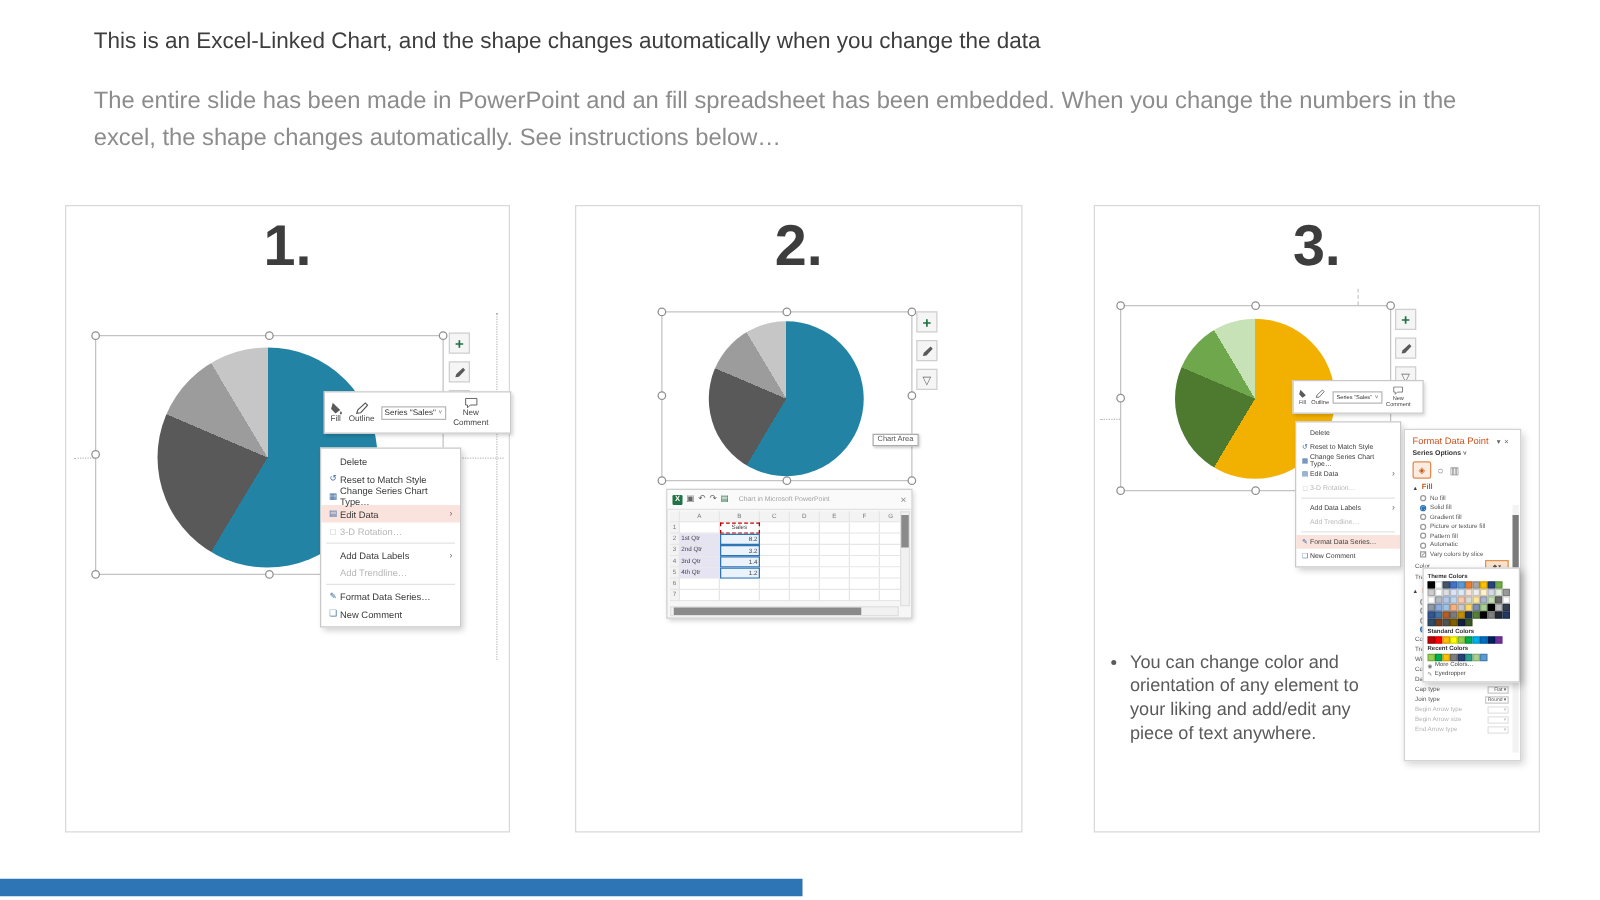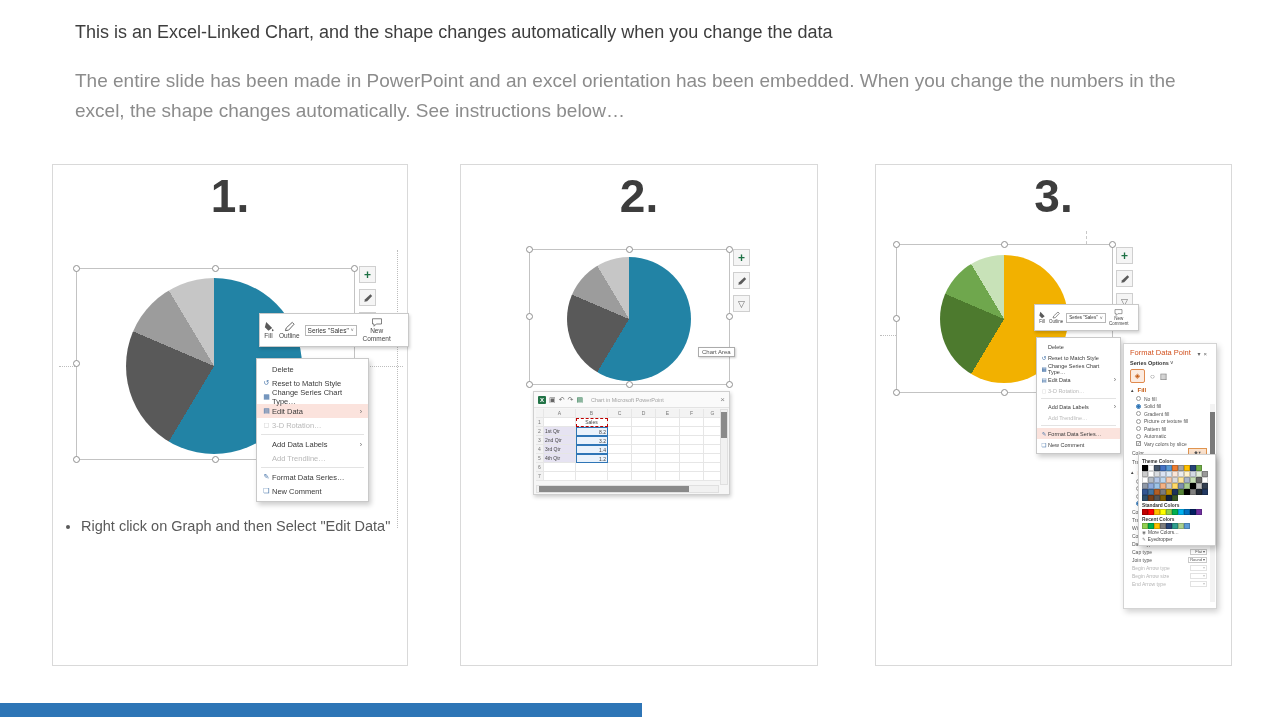--- a/index.html
+++ b/index.html
@@ -95,21 +95,21 @@
   .cdi{font-size:4.5px;color:#777}
   .bullets{position:absolute;margin:0;padding-left:18px}
   .bullets li{font-size:14.5px;color:#5a5a5a;line-height:19px;margin-bottom:1px}
   .accent{position:absolute;left:0;top:703px;width:642px;height:14px;background:#2e75b6}
   svg{display:block}
 </style>
 </head>
 <body>
 
 <div class="title">This is an Excel-Linked Chart, and the shape changes automatically when you change the data</div>
-<div class="subtitle">The entire slide has been made in PowerPoint and an excel orientation has been embedded. When you change the numbers in the excel, the shape changes automatically. See instructions below…</div>
+<div class="subtitle">The entire slide has been made in PowerPoint and an fill spreadsheet has been embedded. When you change the numbers in the excel, the shape changes automatically. See instructions below…</div>
 
 <section class="panel" id="p1">
   <h2 class="num">1.</h2>
   <div class="hguide" style="left:6px;top:201px;width:344px"></div>
   <div class="vguide" style="left:344px;top:85px;height:278px"></div>
 
   <div class="selbox" style="left:23px;top:103px;width:277px;height:190px">
     <span class="h tl"></span>
       <span class="h tm"></span>
       <span class="h tr"></span>
@@ -197,23 +197,20 @@
     <div class="mi">
         <span class="mic i-fmt"></span>
         <span>Format Data Series…</span>
       </div>
     <div class="mi">
         <span class="mic i-cmt"></span>
         <span>New Comment</span>
       </div>
   </div>
 
-  <ul class="bullets" style="left:10px;top:352px;width:318px">
-    <li>Right click on Graph and then Select "Edit Data"</li>
-  </ul>
 </section>
 
 <section class="panel" id="p2">
   <h2 class="num">2.</h2>
 
   <div class="selbox" style="left:68px;top:84px;width:199px;height:134px">
     <span class="h tl"></span>
       <span class="h tm"></span>
       <span class="h tr"></span>
     <span class="h ml"></span>
@@ -639,15 +636,18 @@
           <span class="cdi">◉</span>
           <span>More Colors…</span>
         </div>
       <div class="cd-item">
           <span class="cdi">✎</span>
           <span>Eyedropper</span>
         </div>
     </div>
   </div>
 
+  <ul class="bullets" style="left:10px;top:356px;width:212px">
+    <li>You can change color and orientation of any element to your liking and add/edit any piece of text anywhere.</li>
+  </ul>
 </section>
 
 <div class="accent"></div>
 
 </body></html>

